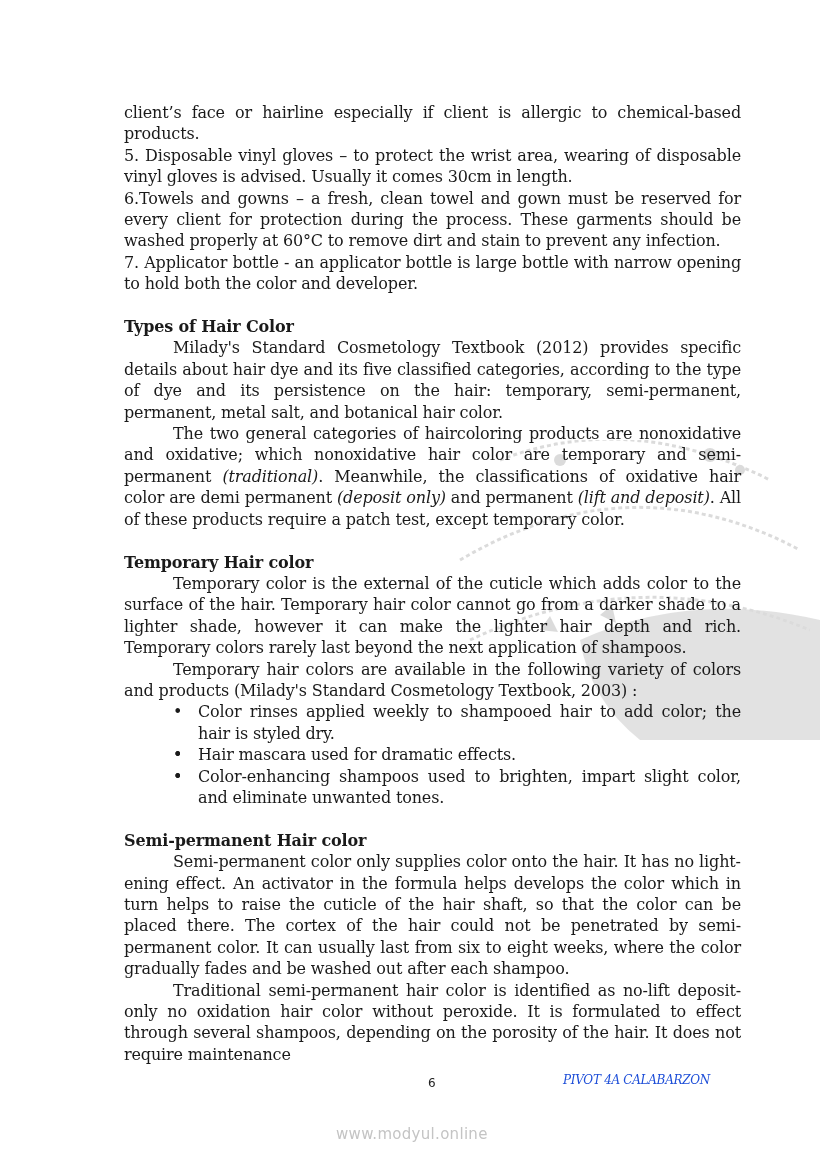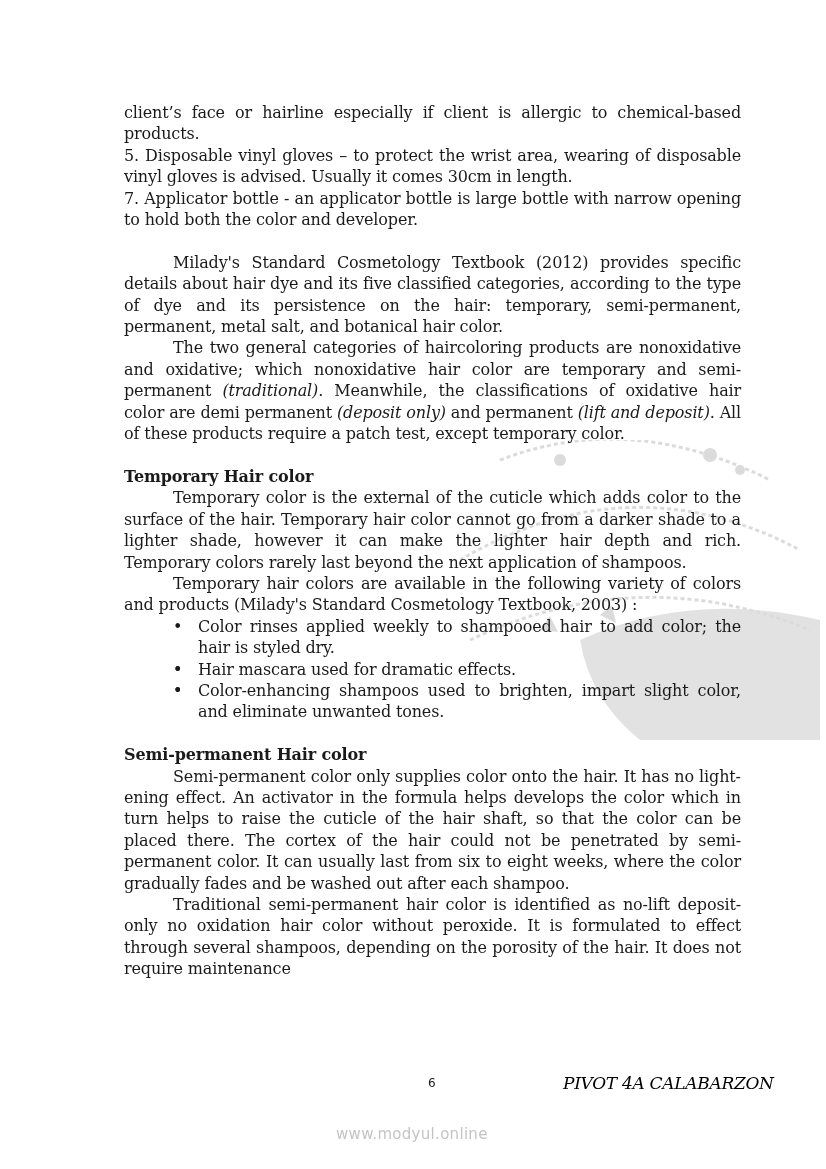--- a/index.html
+++ b/index.html
@@ -27,21 +27,21 @@
     ul.bullets li { position: relative; padding-left: 25px; }
     ul.bullets li .dot {
       position: absolute; left: 0; top: 0; width: 12px;
     }
     .footer-page {
       position: absolute; left: 428px; top: 1076px;
       font-family: "DejaVu Sans", sans-serif; font-size: 12px; color: #222;
     }
     .footer-title {
       position: absolute; left: 563px; top: 1073px;
-      font-family: "DejaVu Serif", serif; font-style: italic; font-size: 17px; color: #000000;
+      font-family: "DejaVu Serif", serif; font-style: italic; font-size: 12px; color: #1d4ed8;
       letter-spacing: -0.3px;
     }
     .site-url {
       position: absolute; left: 336px; top: 1125px;
       font-family: "DejaVu Sans", sans-serif; font-size: 15px; color: #c4c4c4;
       letter-spacing: 0.3px;
     }
   </style>
 </head>
 <body>
@@ -63,25 +63,27 @@
       <path d="M160 175 l12 -10 l4 18 z"></path>
     </g>
   </svg>
 
   <div class="content">
 
     <p>client’s face or hairline especially if client is allergic to chemical-based products.</p>
 
     <p><b>5. Disposable vinyl gloves</b><span> – to protect the wrist area, wearing of disposable vinyl gloves is advised. Usually it comes 30cm in length.</span></p>
 
+    <p><b>6.Towels and gowns</b><span> – a fresh, clean towel and gown must be reserved for every client for protection during the process. These garments should be washed properly at 60°C to remove dirt and stain to prevent any infection.</span></p>
 
     <p><b>7. Applicator bottle -</b><span> an applicator bottle is large bottle with narrow opening to hold both the color and developer.</span></p>
 
     <div class="gap"></div>
 
+    <p class="heading">Types of Hair Color</p>
     <p class="indent">Milady's Standard Cosmetology Textbook (2012) provides specific details about hair dye and its five classified categories, according to the type of dye and its persistence on the hair: temporary, semi-permanent, permanent, metal salt, and botanical hair color.</p>
     <p class="indent"><span>The two general categories of haircoloring products are nonoxidative and oxidative; which nonoxidative hair color are temporary and semi-permanent </span><i>(traditional)</i><span>. Meanwhile, the classifications of oxidative hair color are demi perma­nent </span><i>(deposit only)</i><span> and permanent </span><i>(lift and deposit)</i><span>. All of these products require a patch test, except temporary color.</span></p>
 
     <div class="gap"></div>
 
     <p class="heading">Temporary Hair color</p>
     <p class="indent">Temporary color is the external of the cuticle which adds color to the sur­face of the hair. Temporary hair color cannot go from a darker shade to a lighter shade, however it can make the lighter hair depth and rich. Temporary colors rarely last beyond the next application of shampoos.</p>
     <p class="indent">Temporary hair colors are available in the following variety of colors and products (Milady's Standard Cosmetology Textbook, 2003) :</p>
 
     <ul class="bullets">

